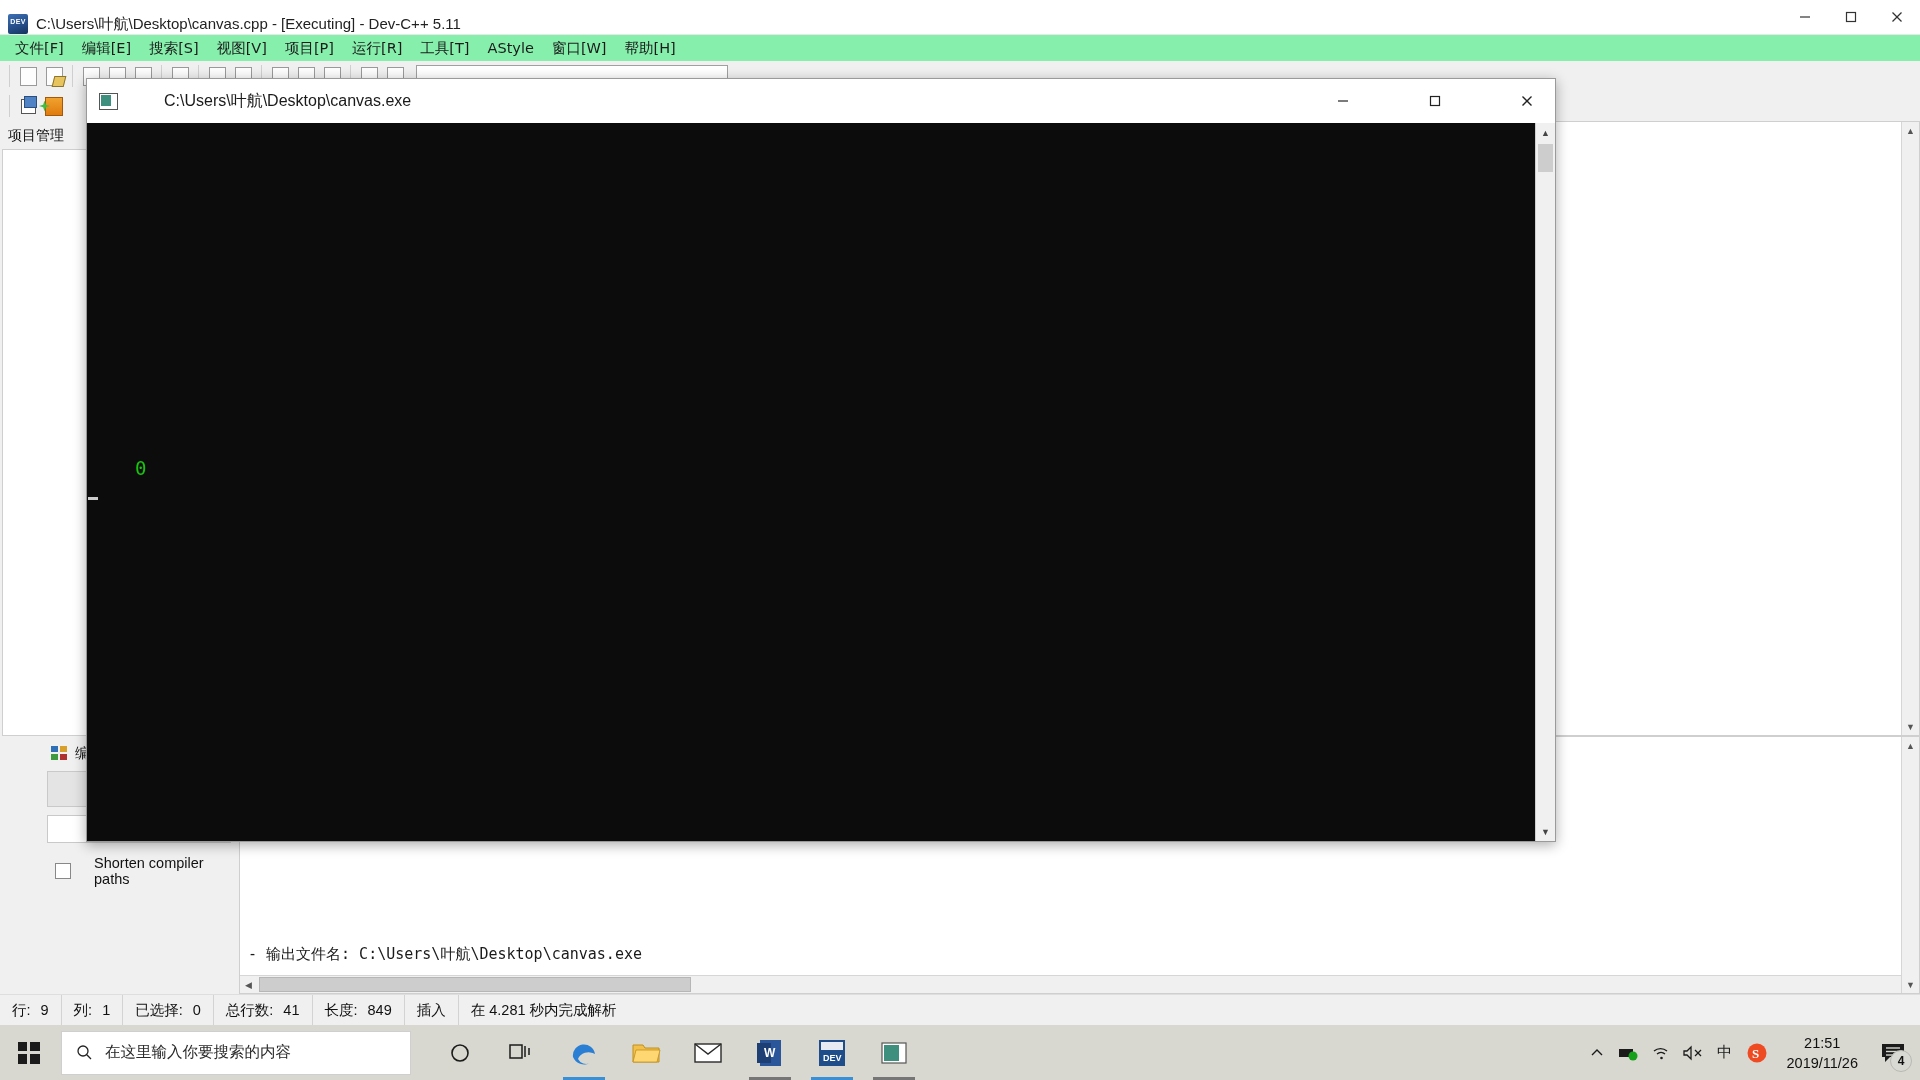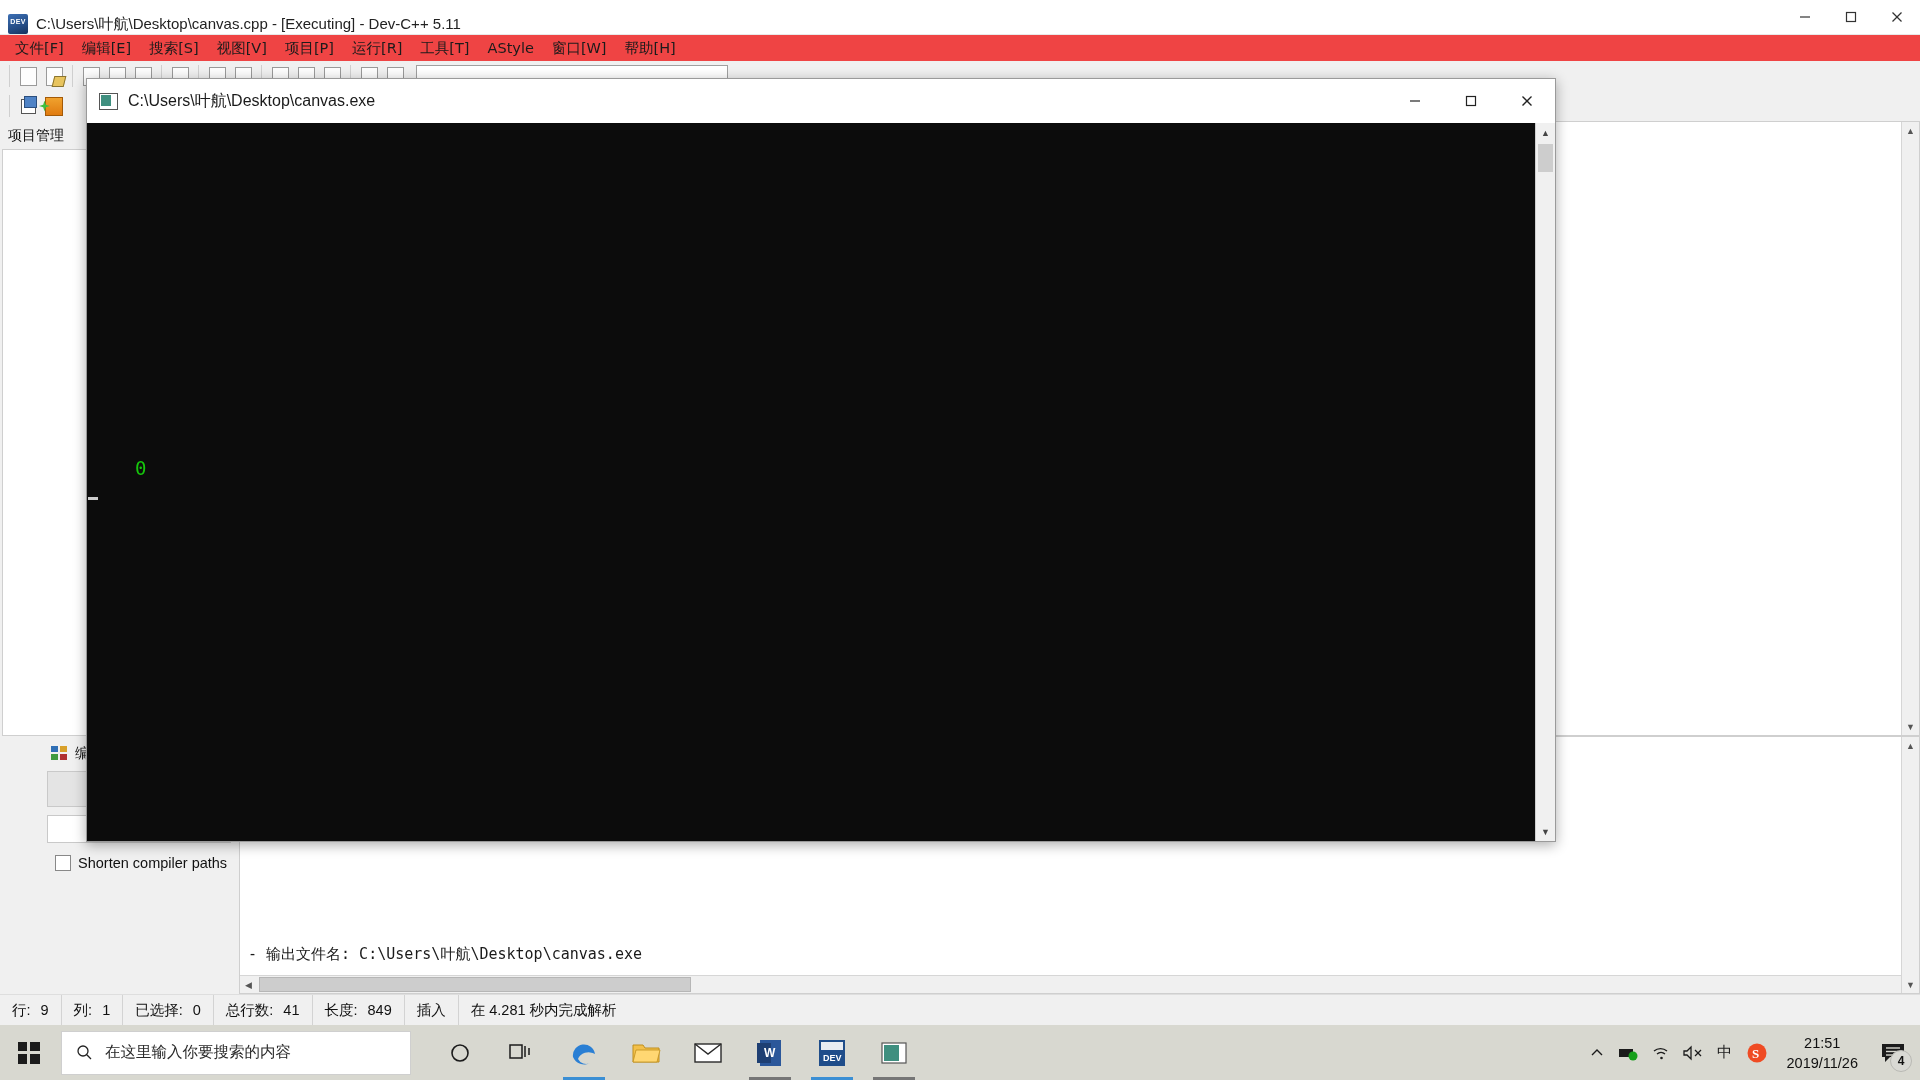--- a/index.html
+++ b/index.html
@@ -19,21 +19,21 @@
            position:relative;flex:0 0 20px;}
   .tb-icon:after{content:"DEV";position:absolute;left:0;right:0;top:4px;text-align:center;
            font-size:7px;font-weight:bold;color:#fff;letter-spacing:.3px;}
   .tb-title{font-size:15px;color:#222;white-space:nowrap;}
   .tb-spacer{flex:1;}
   .wbtn{width:46px;height:34px;display:flex;align-items:center;justify-content:center;
         font-size:15px;color:#333;}
   .wbtn svg{display:block;}
 
   
-  .menubar{height:26px;background:#ef4444;display:flex;align-items:center;
+  .menubar{height:26px;background:#86efac;display:flex;align-items:center;
            padding-left:6px;flex:0 0 26px;}
   .menu-item{font-size:14.5px;color:#1b1b1b;padding:3px 9px;white-space:nowrap;
              font-family:"DejaVu Sans","Liberation Sans",sans-serif;}
 
   
   .toolbar{background:#f0f0f0;display:flex;align-items:center;flex:0 0 30px;
            height:30px;padding-left:4px;gap:0px;}
   .tb-sep{width:1px;height:22px;background:#cfcfcf;margin:0 5px;}
   .tbtn{width:26px;height:26px;display:flex;align-items:center;justify-content:center;}
   .sq{width:15px;height:17px;border:1px solid #9a9a9a;background:#fdfdfd;}
@@ -71,21 +71,21 @@
   .dock-title .gicon{width:18px;height:16px;position:relative;flex:0 0 18px;}
   .dock-title .gicon i{position:absolute;width:7px;height:6px;display:block;}
   .dock-title .gicon i:nth-child(1){left:0;top:0;background:#2f6fb5;}
   .dock-title .gicon i:nth-child(2){left:9px;top:0;background:#d8a02a;}
   .dock-title .gicon i:nth-child(3){left:0;top:8px;background:#3f9a3f;}
   .dock-title .gicon i:nth-child(4){left:9px;top:8px;background:#b03030;}
   .dock-title span{font-size:14.5px;color:#111;
              font-family:"DejaVu Sans","Liberation Sans",sans-serif;}
   .dock-box{height:34px;margin:2px 6px;background:#e4e4e4;border:1px solid #c9c9c9;}
   .dock-box2{height:26px;margin:6px 6px 2px 6px;background:#ffffff;border:1px solid #c9c9c9;}
-  .chkrow{display:flex;align-items:center;gap:7px;padding:10px 0 0 14px;}
+  .chkrow{display:flex;align-items:center;gap:23px;padding:10px 0 0 14px;}
   .chkbox{width:14px;height:14px;border:1px solid #888;background:#fff;flex:0 0 14px;}
   .chkrow label{font-size:14.5px;color:#111;}
   .dock-right{flex:1;display:flex;flex-direction:column;min-width:0;padding-right:0;}
   .log{flex:1;background:#ffffff;border:1px solid #cfcfcf;position:relative;overflow:hidden;
        margin-left:2px;}
   .log-lines{position:absolute;left:8px;right:22px;bottom:26px;
        font-family:"DejaVu Sans Mono","Liberation Mono",monospace;font-size:15px;color:#1a1a1a;
        line-height:25px;}
   .log-lines div{white-space:nowrap;}
   .hscroll{position:absolute;left:0;right:17px;bottom:0;height:17px;background:#f0f0f0;
@@ -99,21 +99,21 @@
              border-top:1px solid #dedede;font-size:14.5px;color:#111;}
   .st-cell{display:flex;gap:10px;padding:0 12px;height:30px;align-items:center;
            border-right:1px solid #d3d3d3;white-space:nowrap;}
   .st-cell .k{color:#111;}
   .st-cell .v{color:#111;}
 
   
   .console{position:absolute;left:86px;top:78px;width:1468px;height:762px;
            background:#fff;border:1px solid #9a9a9a;box-shadow:0 3px 12px rgba(0,0,0,.32);
            display:flex;flex-direction:column;}
-  .con-title{height:44px;flex:0 0 44px;display:flex;align-items:center;background:#fff;}
+  .con-title{height:44px;flex:0 0 44px;display:flex;align-items:center;background:#fff;gap:36px;}
   .con-ico{width:17px;height:15px;margin:0 10px 0 12px;flex:0 0 17px;position:relative;
            background:#fff;border:1px solid #555;}
   .con-ico:after{content:"";position:absolute;left:1px;top:1px;width:10px;height:11px;background:#3f8f7f;}
   .con-ttl{font-size:16px;color:#1a1a1a;white-space:nowrap;}
   .con-sp{flex:1;}
   .cbtn{width:56px;height:44px;display:flex;align-items:center;justify-content:center;color:#222;}
   .con-body{flex:1;background:#0c0c0c;position:relative;display:flex;min-height:0;}
   .con-text{flex:1;position:relative;
             font-family:"DejaVu Sans Mono","Liberation Mono",monospace;}
   .con-zero{position:absolute;left:48px;top:334px;color:#16c60c;font-size:19px;}

